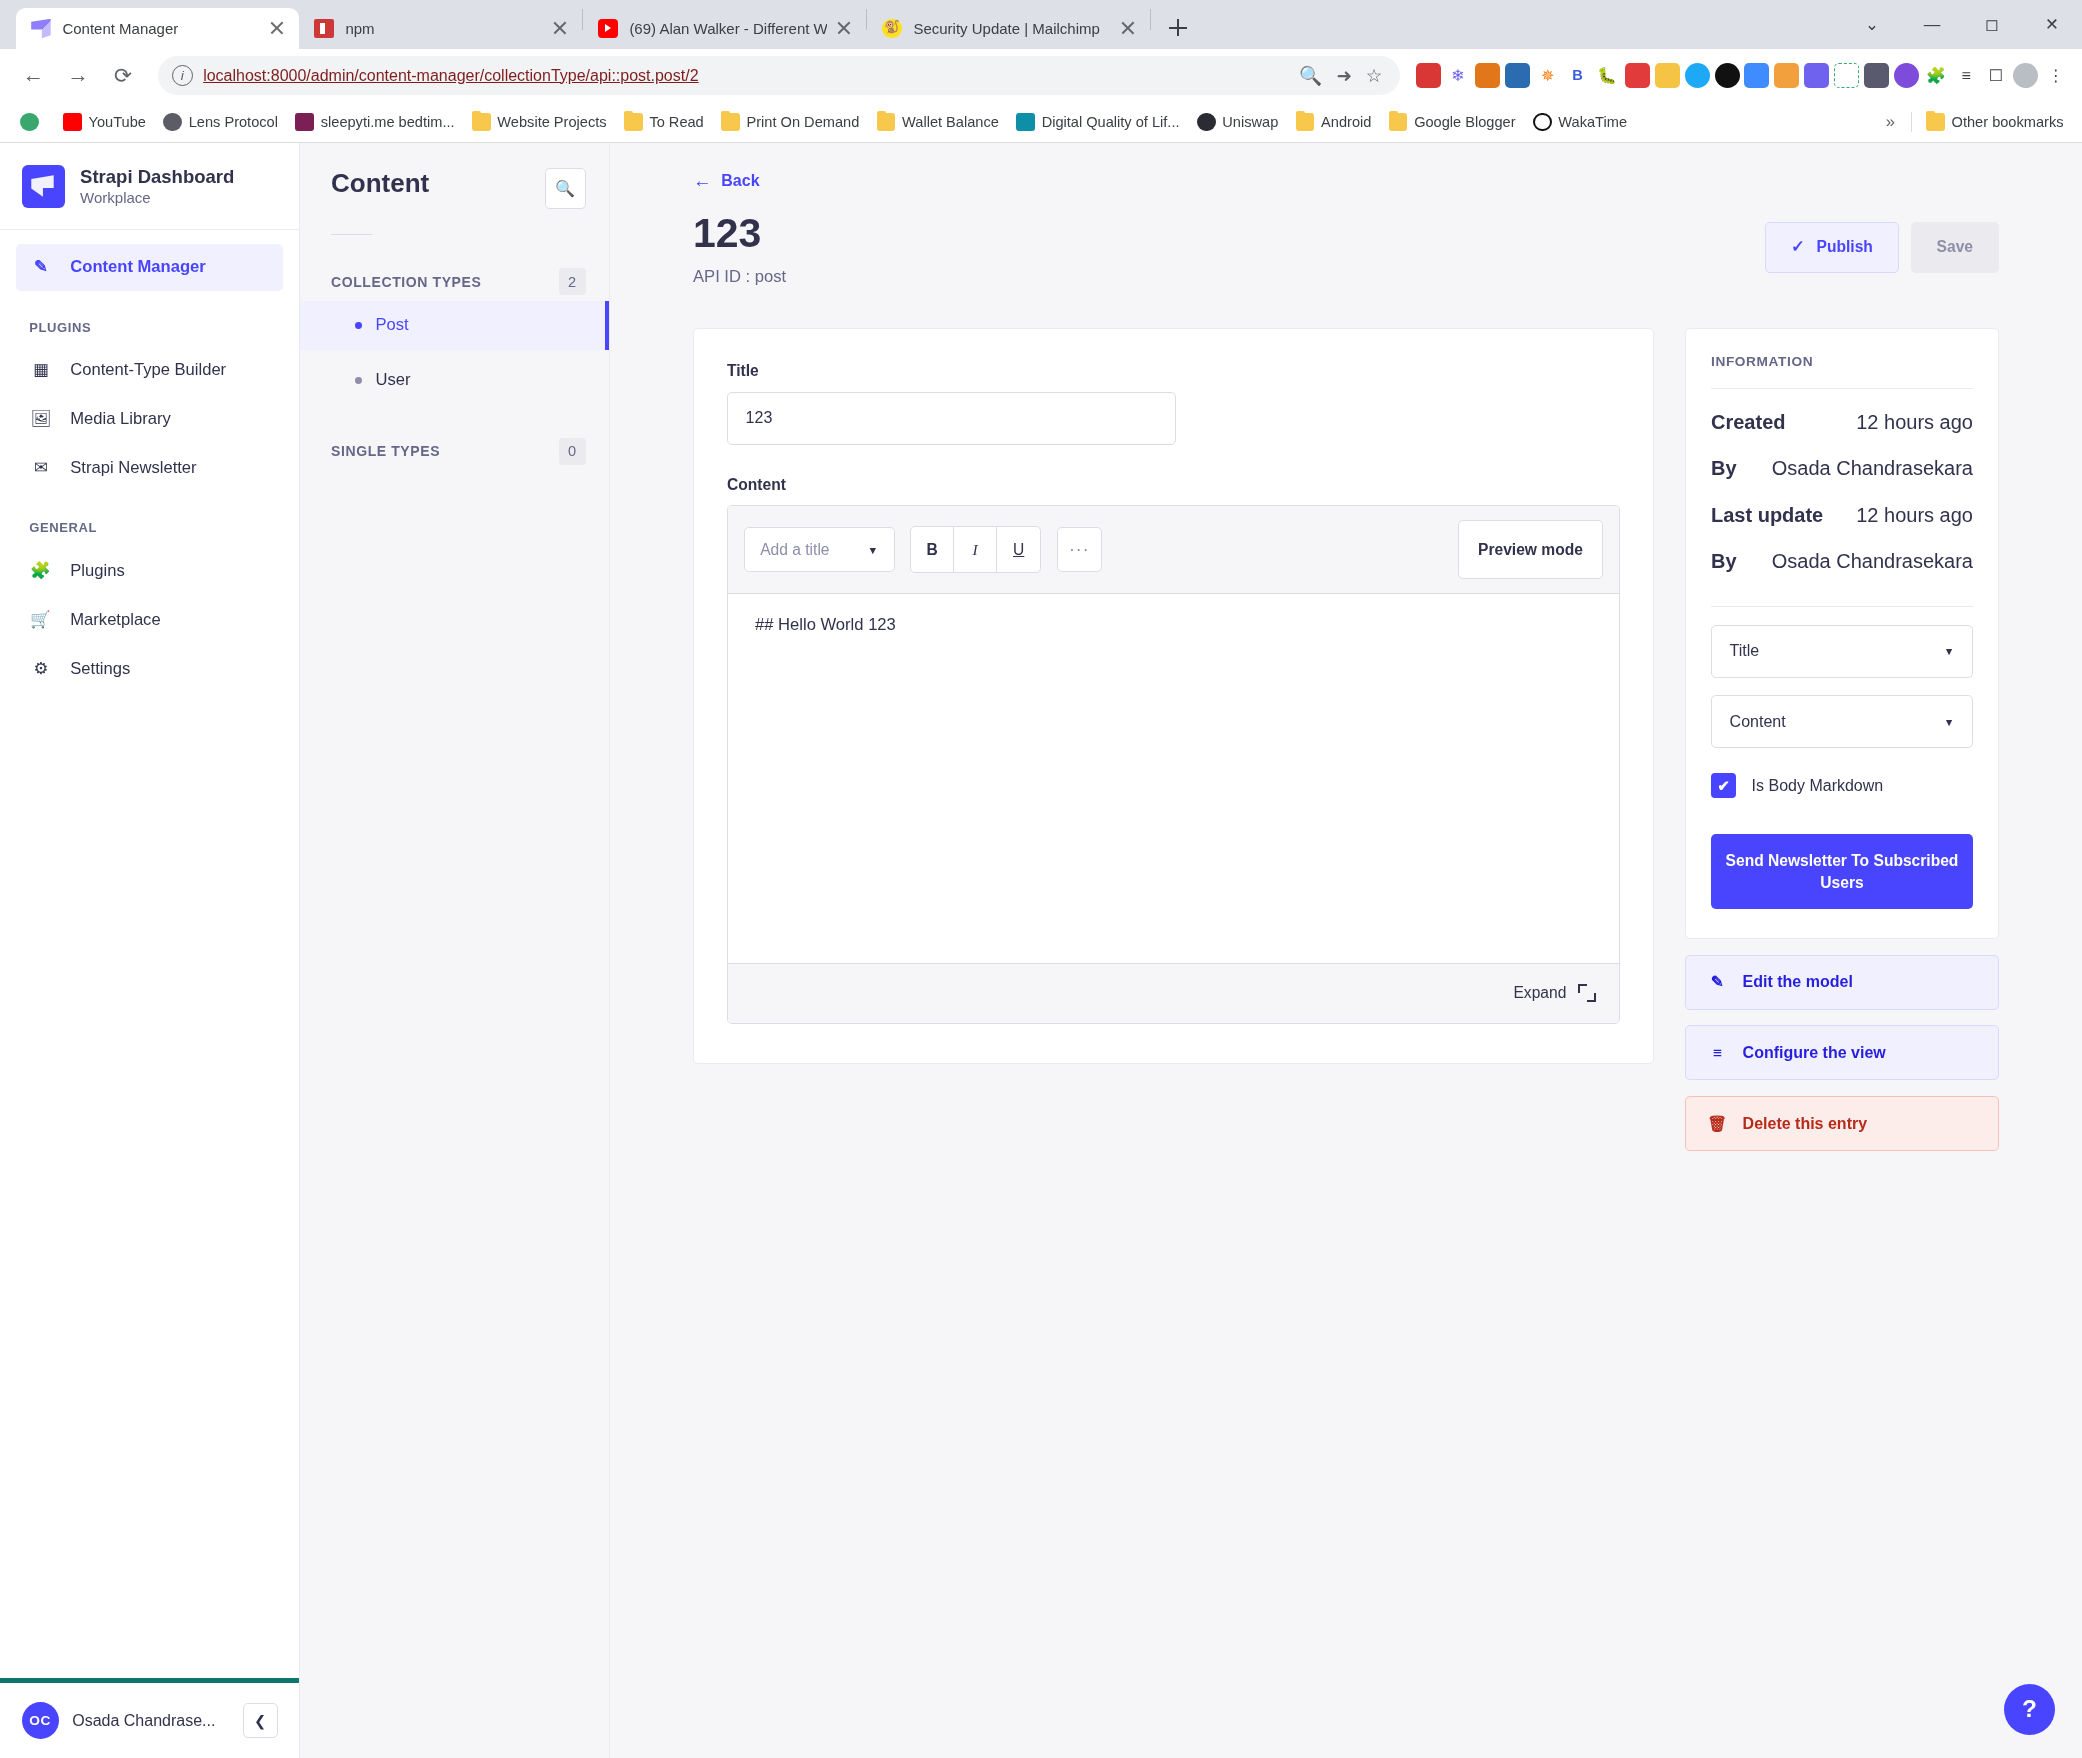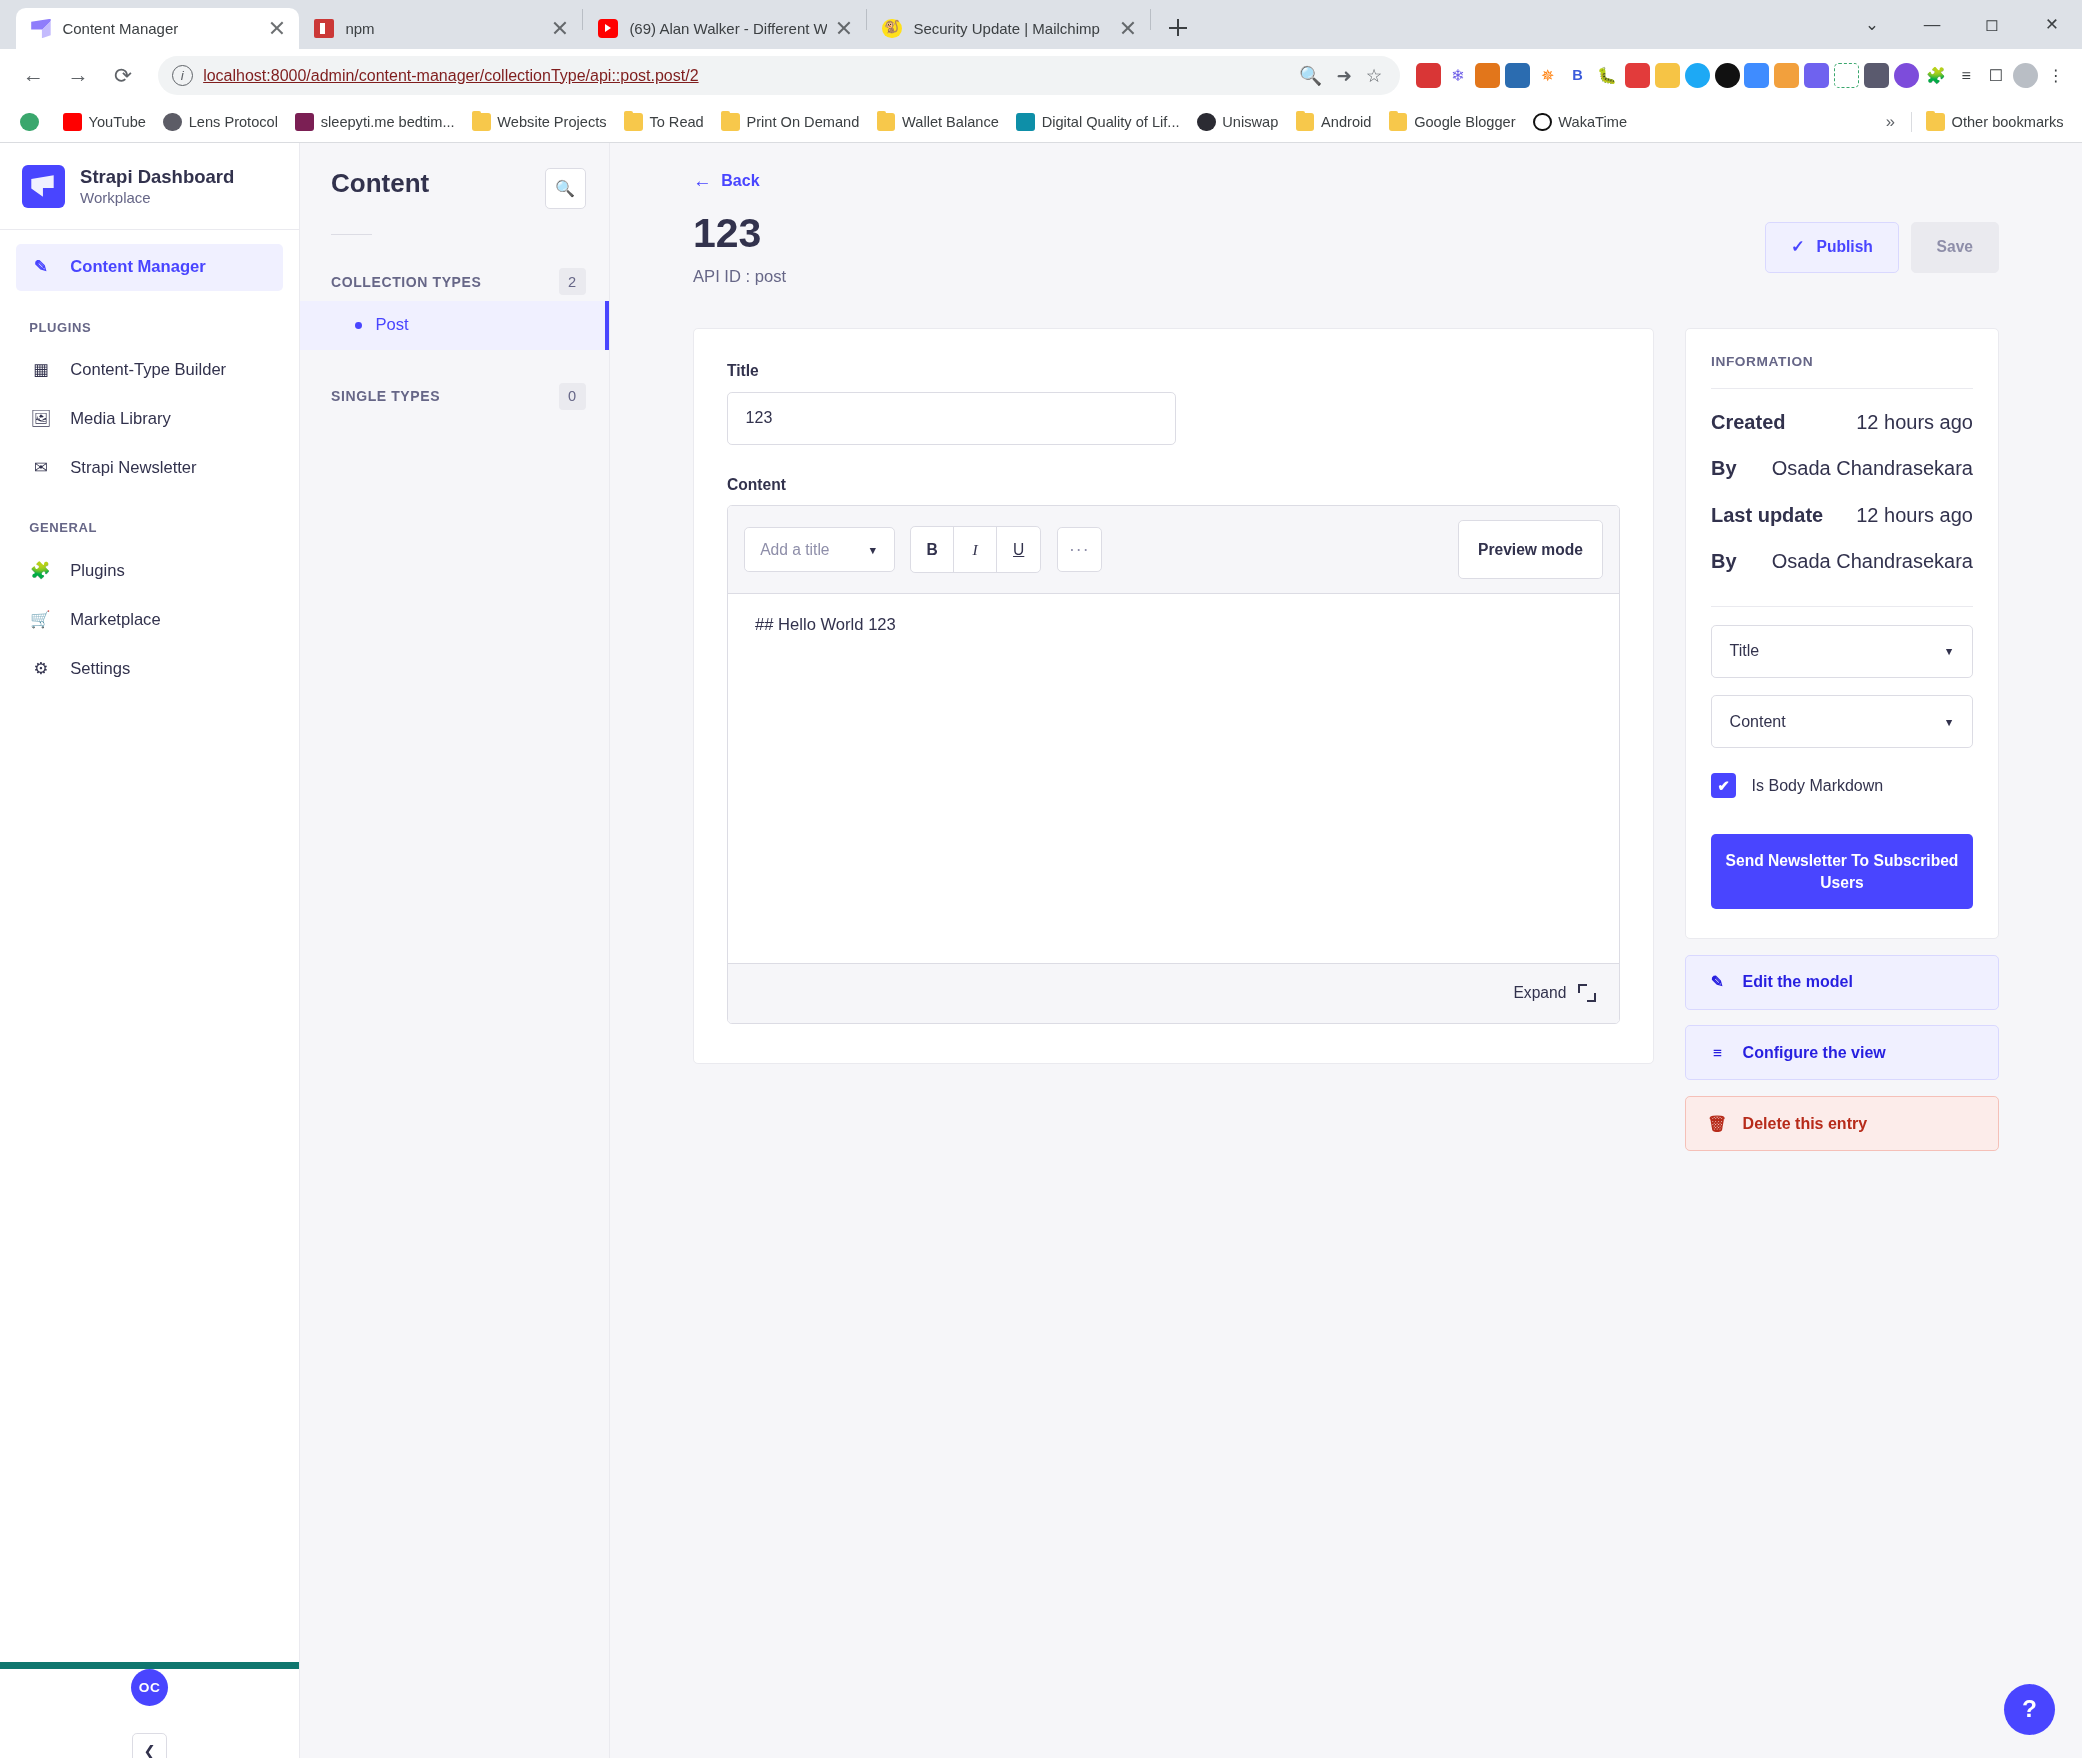--- a/index.html
+++ b/index.html
@@ -159,25 +159,24 @@
     height:47px; padding: 0 13.7px;
     border-radius:4.9px;
     font-size:16.6px; color:#32324d;
     margin-bottom: 2px;
   }
   .nav-item.active { background:#f0f0ff; color:#4945ff; font-weight:700;}
   .nav-item .ni { width:23.4px;height:23.4px;flex:0 0 23.4px;display:flex;align-items:center;justify-content:center;}
   .nav-section { font-size:13px; letter-spacing:0.6px; font-weight:700; color:#666687; padding: 27px 13.7px 11.7px 13.7px; text-transform:uppercase;}
 
   .user-row {
-    border-top:7px solid #0f766e;
-    height: 96px;
+    border-top:5px solid #0f766e;
+    height: 80px;
     display:flex; align-items:center; gap:13.7px;
     padding: 0 21.5px;
-    flex-direction: column;
   }
   .avatar {
     width:37px;height:37px;flex:0 0 37px;border-radius:50%;
     background:#4945ff;color:#fff;font-size:13.7px;font-weight:700;
     display:flex;align-items:center;justify-content:center;letter-spacing:0.5px;
   }
   .user-name{font-size:16px;color:#32324d;flex:1 1 auto;white-space:nowrap;overflow:hidden;}
   .collapse-btn{
     width:35px;height:35px;flex:0 0 35px;border:1px solid #dcdce4;border-radius:4.9px;
     background:#fff;display:flex;align-items:center;justify-content:center;color:#32324d;font-size:14.6px;
@@ -533,20 +532,24 @@
       <div class="ct-rule"></div>
 
       <div class="ct-grouphead">
         <span class="ct-grouplabel">COLLECTION TYPES</span>
         <span class="ct-count">2</span>
       </div>
       <div class="ct-item active">
         <span class="dot"></span>
         <span>Post</span>
       </div>
+      <div class="ct-item">
+        <span class="dot"></span>
+        <span>User</span>
+      </div>
 
       <div class="ct-grouphead">
         <span class="ct-grouplabel">SINGLE TYPES</span>
         <span class="ct-count">0</span>
       </div>
     </div>
 
     <div class="main">
       <div class="backlink">
         <span class="back-arrow">←</span>

